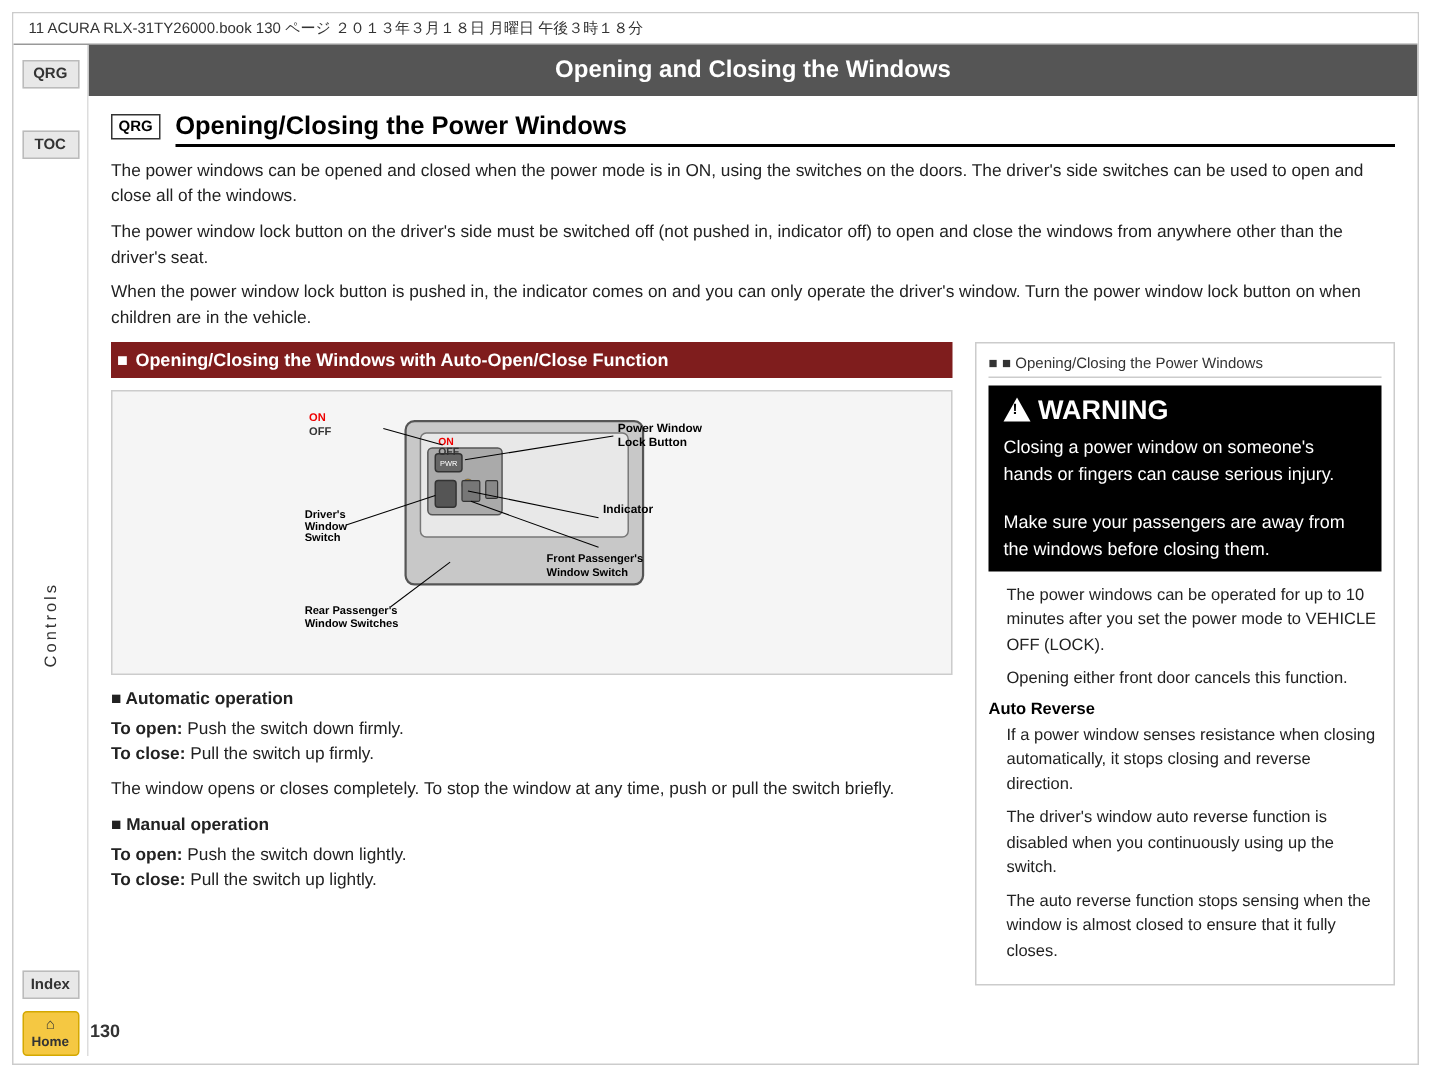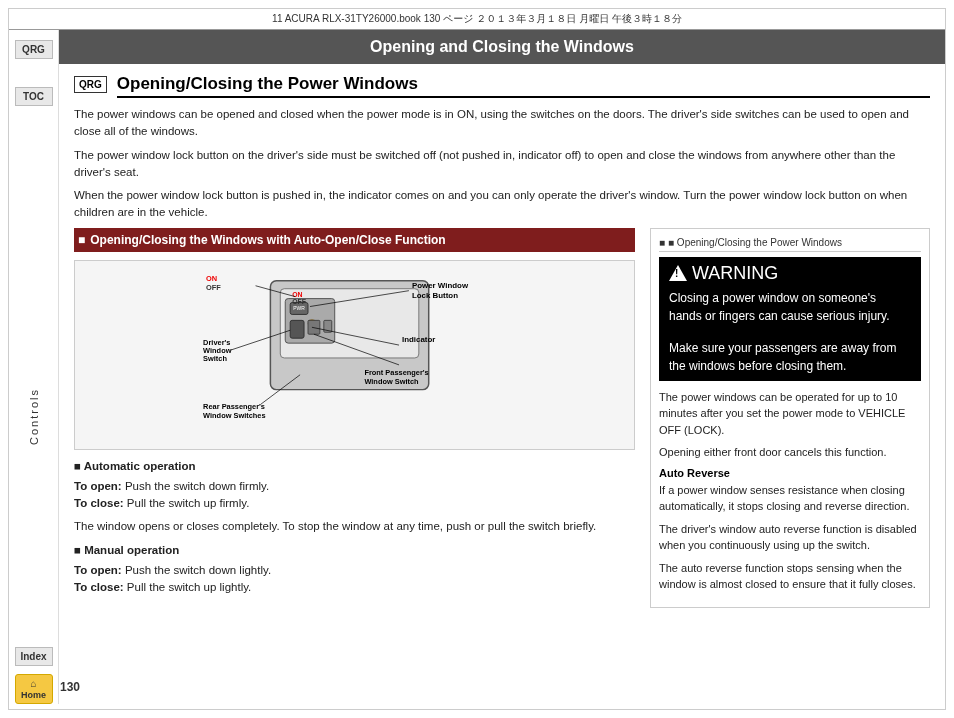--- a/index.html
+++ b/index.html
@@ -24,21 +24,20 @@
     
     .header-strip {
       background: #fff;
       border-bottom: 1px solid #999;
       padding: 3px 10px;
       font-size: 10px;
       color: #333;
       display: flex;
       align-items: center;
       gap: 6px;
-      justify-content: center;
     }
 
     
     .reg-mark {
       position: absolute;
       width: 22px; height: 22px;
       display: flex; align-items: center; justify-content: center;
       font-size: 14px; color: #999;
     }
     .reg-tl { top: 18px; left: 18px; }
@@ -246,21 +245,21 @@
     
     .warning-box {
       background: #000;
       color: #fff;
       padding: 6px 10px;
       margin-bottom: 8px;
     }
 
     .warning-title {
       font-size: 18px;
-      font-weight: normal;
+      font-weight: bold;
       display: flex;
       align-items: center;
       gap: 5px;
       margin-bottom: 5px;
     }
 
     .warning-triangle {
       display: inline-block;
       width: 0; height: 0;
       border-left: 9px solid transparent;
@@ -283,20 +282,21 @@
       line-height: 1.5;
       color: #fff;
     }
 
     
     .info-text {
       font-size: 11px;
       line-height: 1.5;
       color: #222;
       margin-bottom: 6px;
+      margin-left: 12px;
     }
 
     .info-bold {
       font-weight: bold;
       font-size: 11px;
       margin-top: 5px;
       margin-bottom: 3px;
     }
 
     

